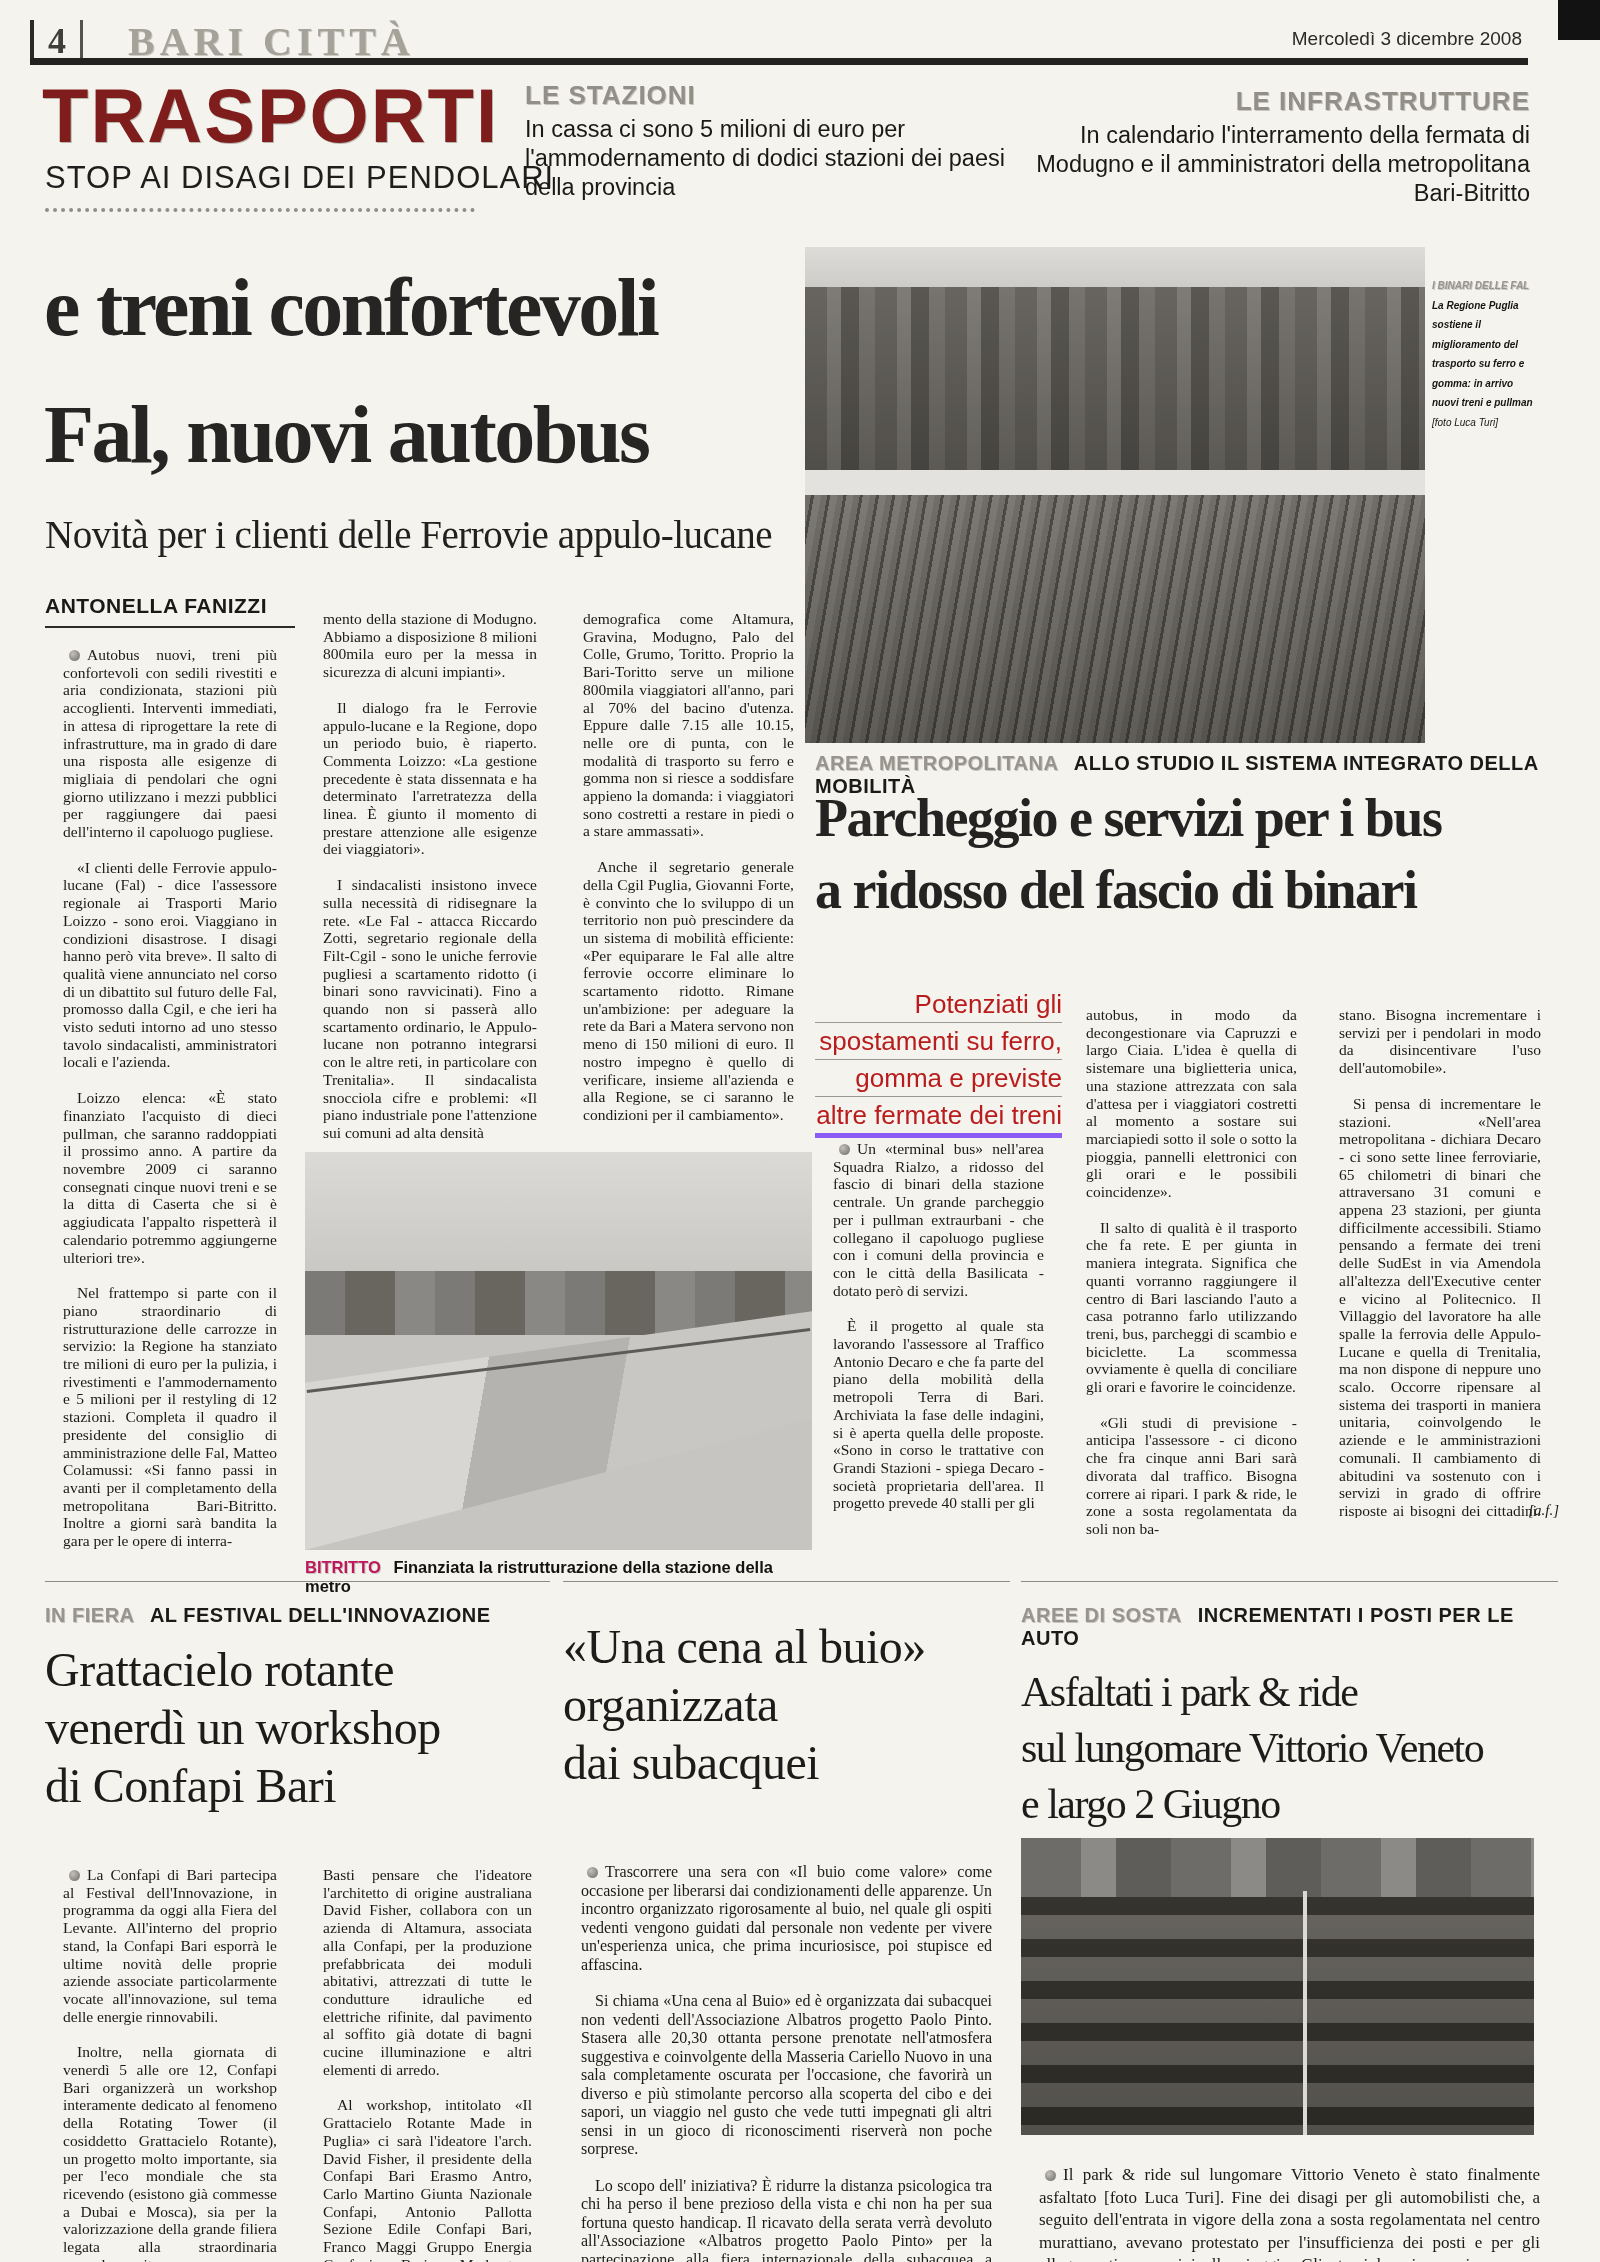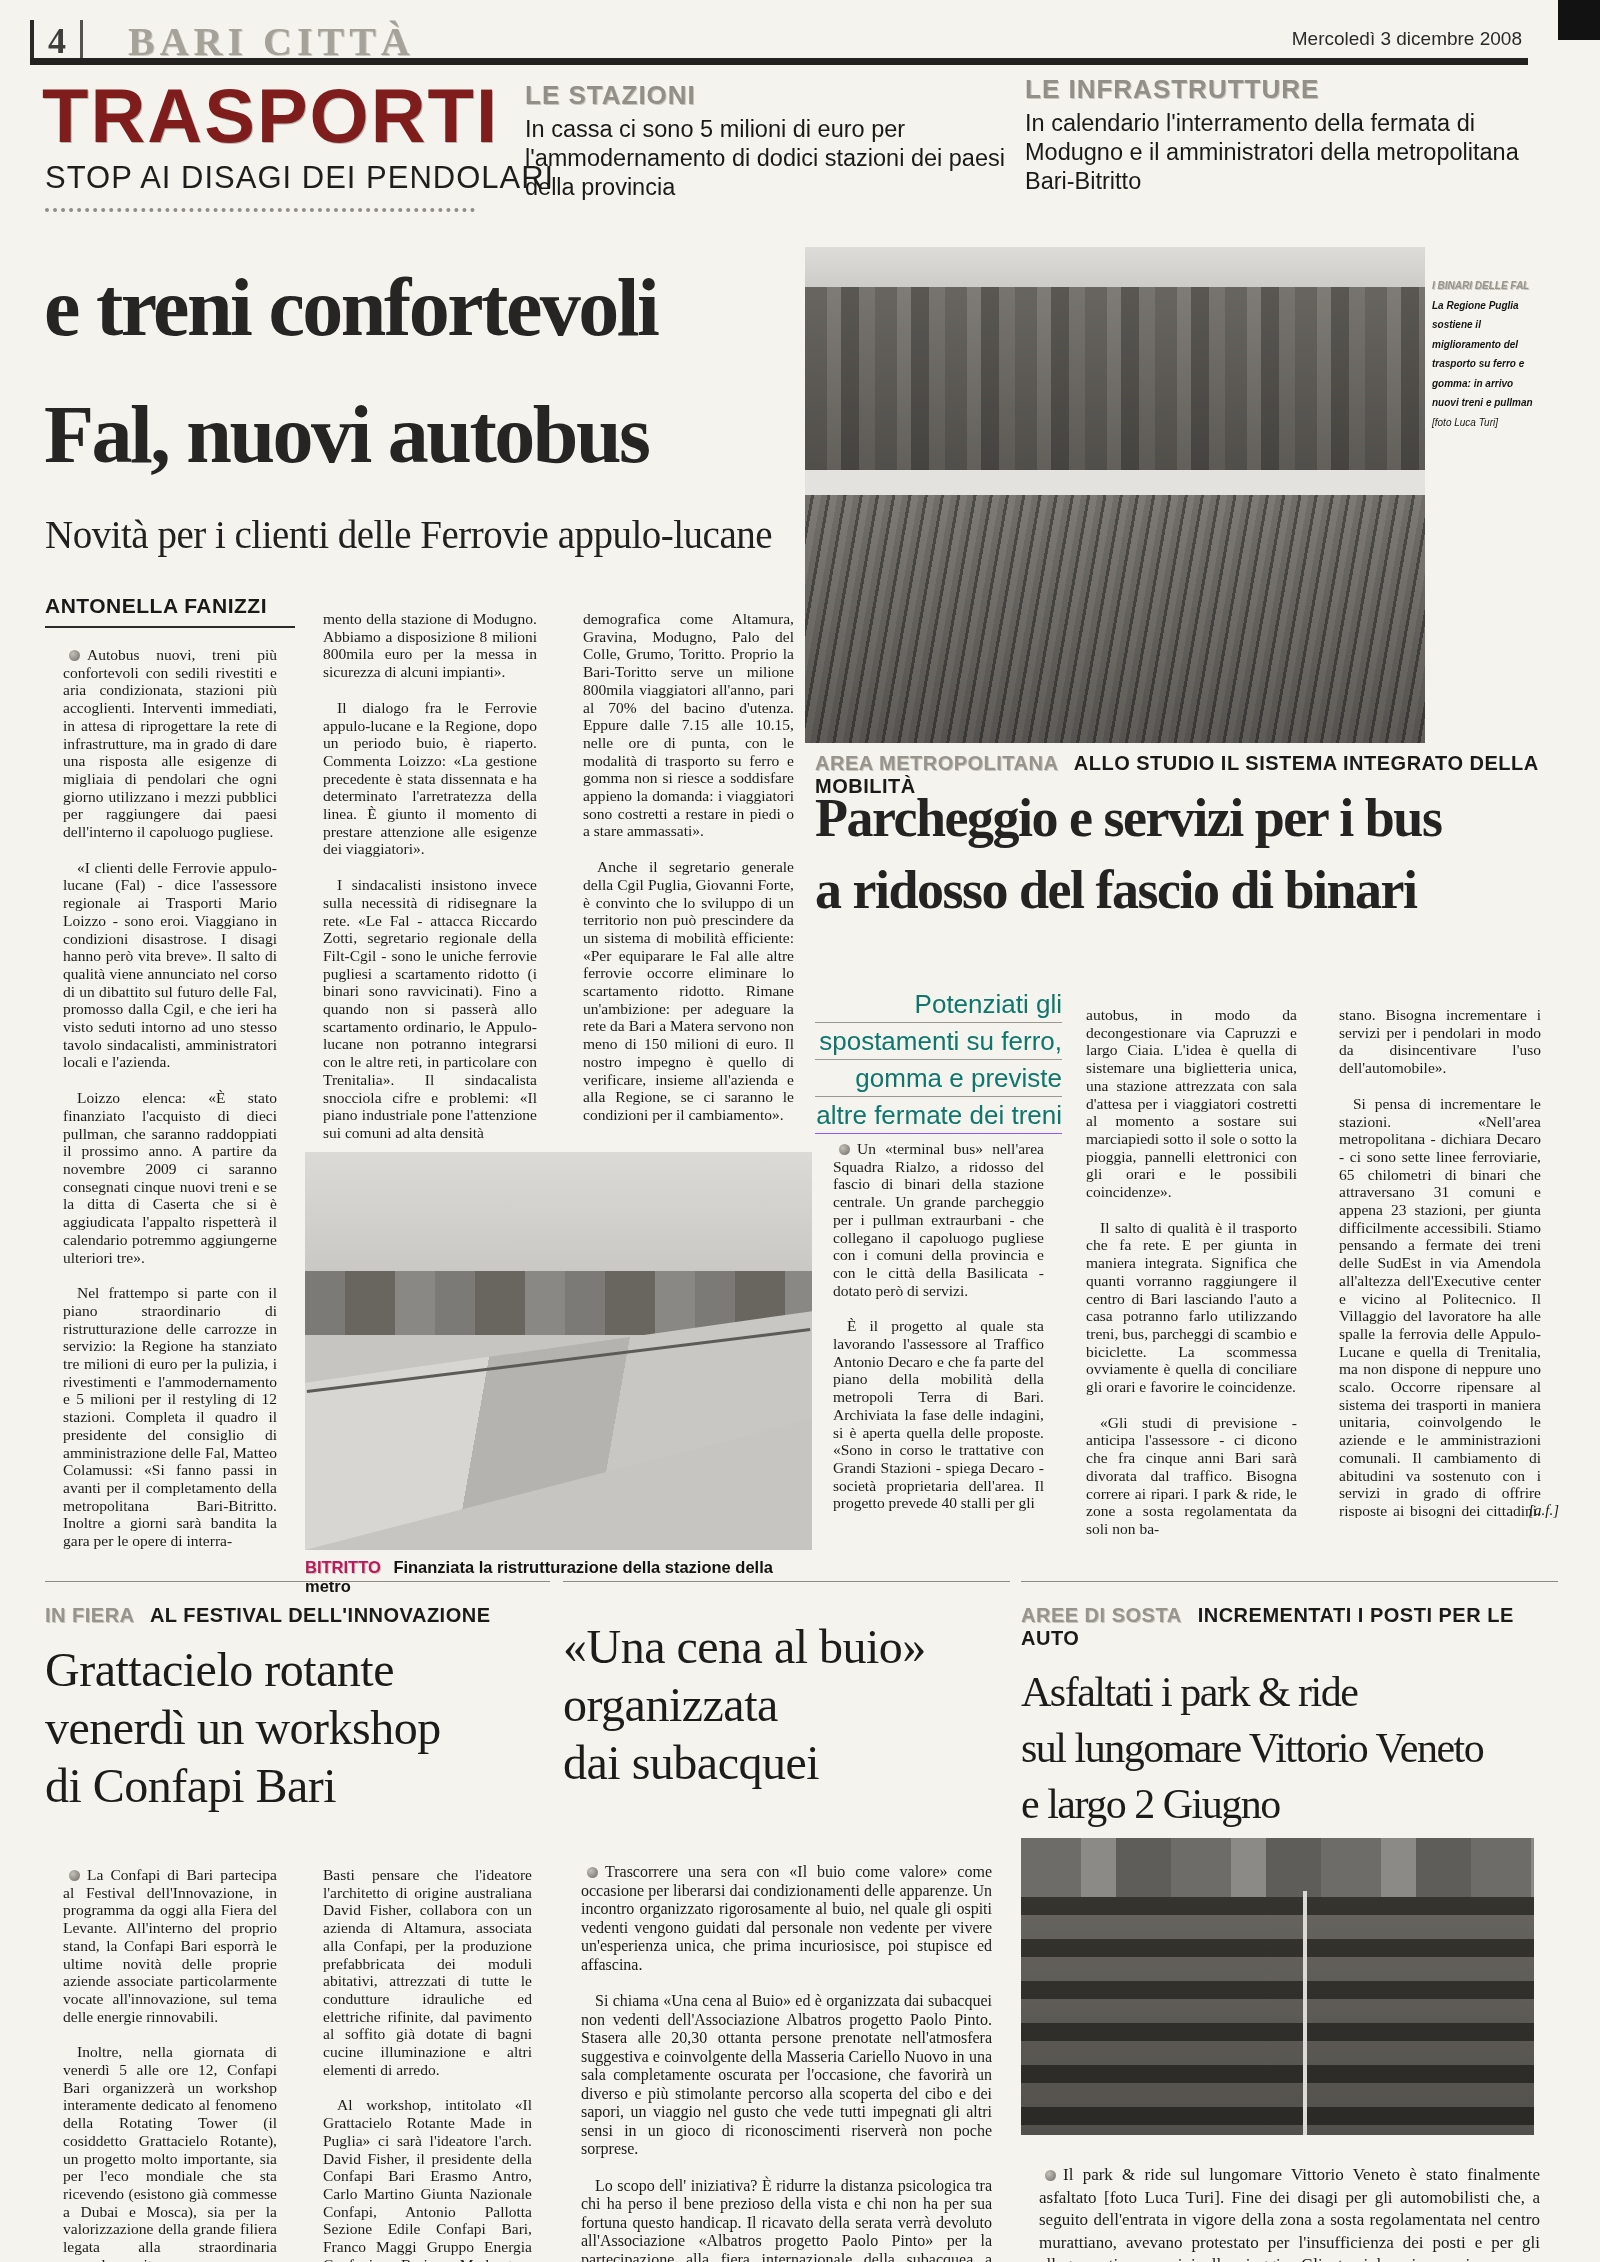--- a/index.html
+++ b/index.html
@@ -21,21 +21,21 @@
           font-size:76px;letter-spacing:2px;color:#7f1d1d;text-shadow:1px 1px 0 #b9b6ae;}
   .opening-strap{left:45px;top:160px;font-family:"Liberation Sans",sans-serif;font-size:31px;
           letter-spacing:1px;color:#1e1e1c;}
   .dotted-rule{left:45px;top:208px;width:430px;border-top:4px dotted #8f8d86;}
 
   
   .topbox{font-family:"Liberation Sans",sans-serif;}
   .topbox .bk{font-size:26px;font-weight:bold;color:#918f88;letter-spacing:1px;text-shadow:1px 1px 0 #c8c5bd;}
   .topbox .bt{font-size:23.5px;line-height:29px;color:#191917;margin-top:4px;}
   .box-staz{left:525px;top:80px;width:505px;}
-  .box-infra{left:1025px;top:74px;width:505px;}
+  .box-infra{left:1025px;top:86px;width:505px;text-align:right;}
 
   
   .fal-headline{left:44px;top:244px;width:775px;font-weight:bold;font-size:82px;
           line-height:127px;letter-spacing:-2.5px;color:#262524;}
   .fal-subhead{left:45px;top:512px;width:780px;font-size:39px;color:#222120;letter-spacing:-0.5px;}
   .byline{left:45px;top:594px;width:250px;font-family:"Liberation Sans",sans-serif;font-weight:bold;
           font-size:21px;letter-spacing:0.5px;color:#191917;border-bottom:2px solid #2c2b29;padding-bottom:8px;}
 
   .bodycol{font-size:15.5px;line-height:17.7px;text-align:justify;color:#1b1a18;overflow:hidden;}
   .bodycol p{margin:18px;text-indent:14px;}
@@ -88,21 +88,21 @@
   .ph-p-pole{position:absolute;left:55%;top:18%;width:4px;height:82%;background:#dcdad6;}
 
   
   .kicker{font-family:"Liberation Sans",sans-serif;font-weight:bold;font-size:20px;
           letter-spacing:0.5px;color:#1a1a18;}
   .kicker .kl{color:#96948c;text-shadow:1px 1px 0 #c8c5bd;margin-right:10px;}
   .park-kicker{left:815px;top:752px;width:760px;}
   .park-headline{left:815px;top:782px;width:748px;font-weight:bold;font-size:54px;
           line-height:72px;letter-spacing:-1.5px;color:#242322;}
   .standfirst{left:815px;top:986px;width:247px;font-family:"Liberation Sans",sans-serif;
-          font-size:26px;line-height:36px;color:#0f766e;text-align:right;border-bottom:1px solid #8b5cf6;}
+          font-size:26px;line-height:36px;color:#b91c1c;text-align:right;border-bottom:5px solid #8b5cf6;}
   .standfirst p{margin:0;}
   .standfirst p + p{border-top:1px solid #9a988f;}
   .park-c1{left:815px;top:1122px;width:247px;height:480px;}
   .park-c2{left:1068px;top:988px;width:247px;height:614px;}
   .park-c3{left:1321px;top:988px;width:238px;height:530px;}
   .signature{left:1321px;top:1502px;width:238px;text-align:right;font-style:italic;
           font-size:15px;color:#1b1a18;}
 
   
   .bottom-art{top:1581px;border-top:1px solid #8d8b84;padding-top:22px;}

